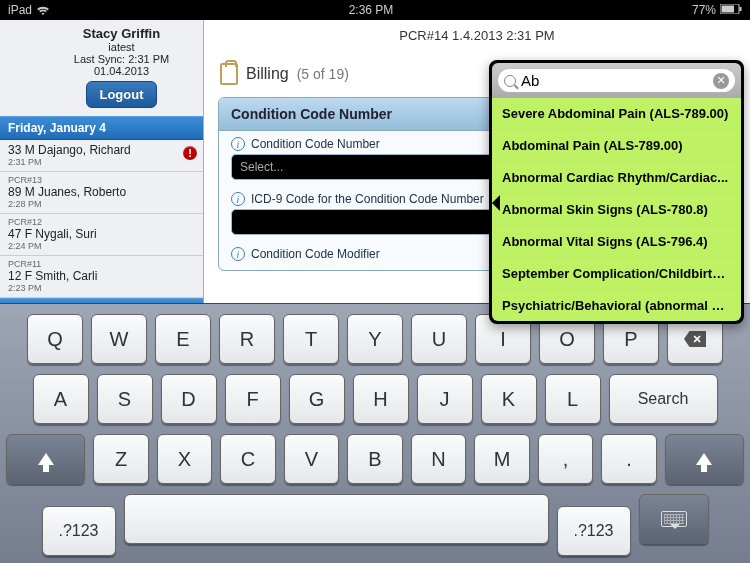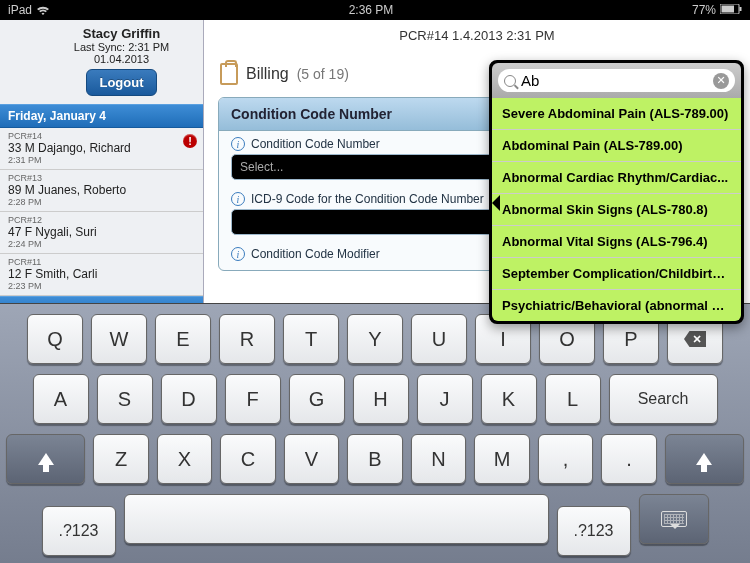--- a/index.html
+++ b/index.html
@@ -84,26 +84,26 @@
         </svg>
     </span>
   </div>
 </div>
 
 <div class="app">
   <div class="top-area">
     <div class="sidebar">
       <div class="user-info">
         <div class="user-name">Stacy  Griffin</div>
+        <div>iatest</div>
         <div>Last Sync: 2:31 PM 01.04.2013</div>
         <div class="logout-btn">Logout</div>
       </div>
       <div class="date-header">Friday, January 4</div>
       <div class="record alert">
-        <div class="pcr-id">PCR#14</div>
         <div class="record-main">33 M Dajango, Richard</div>
         <div class="record-time">2:31 PM</div>
       </div>
       <div class="record">
         <div class="pcr-id">PCR#13</div>
         <div class="record-main">89 M Juanes, Roberto</div>
         <div class="record-time">2:28 PM</div>
       </div>
       <div class="record">
         <div class="pcr-id">PCR#12</div>

